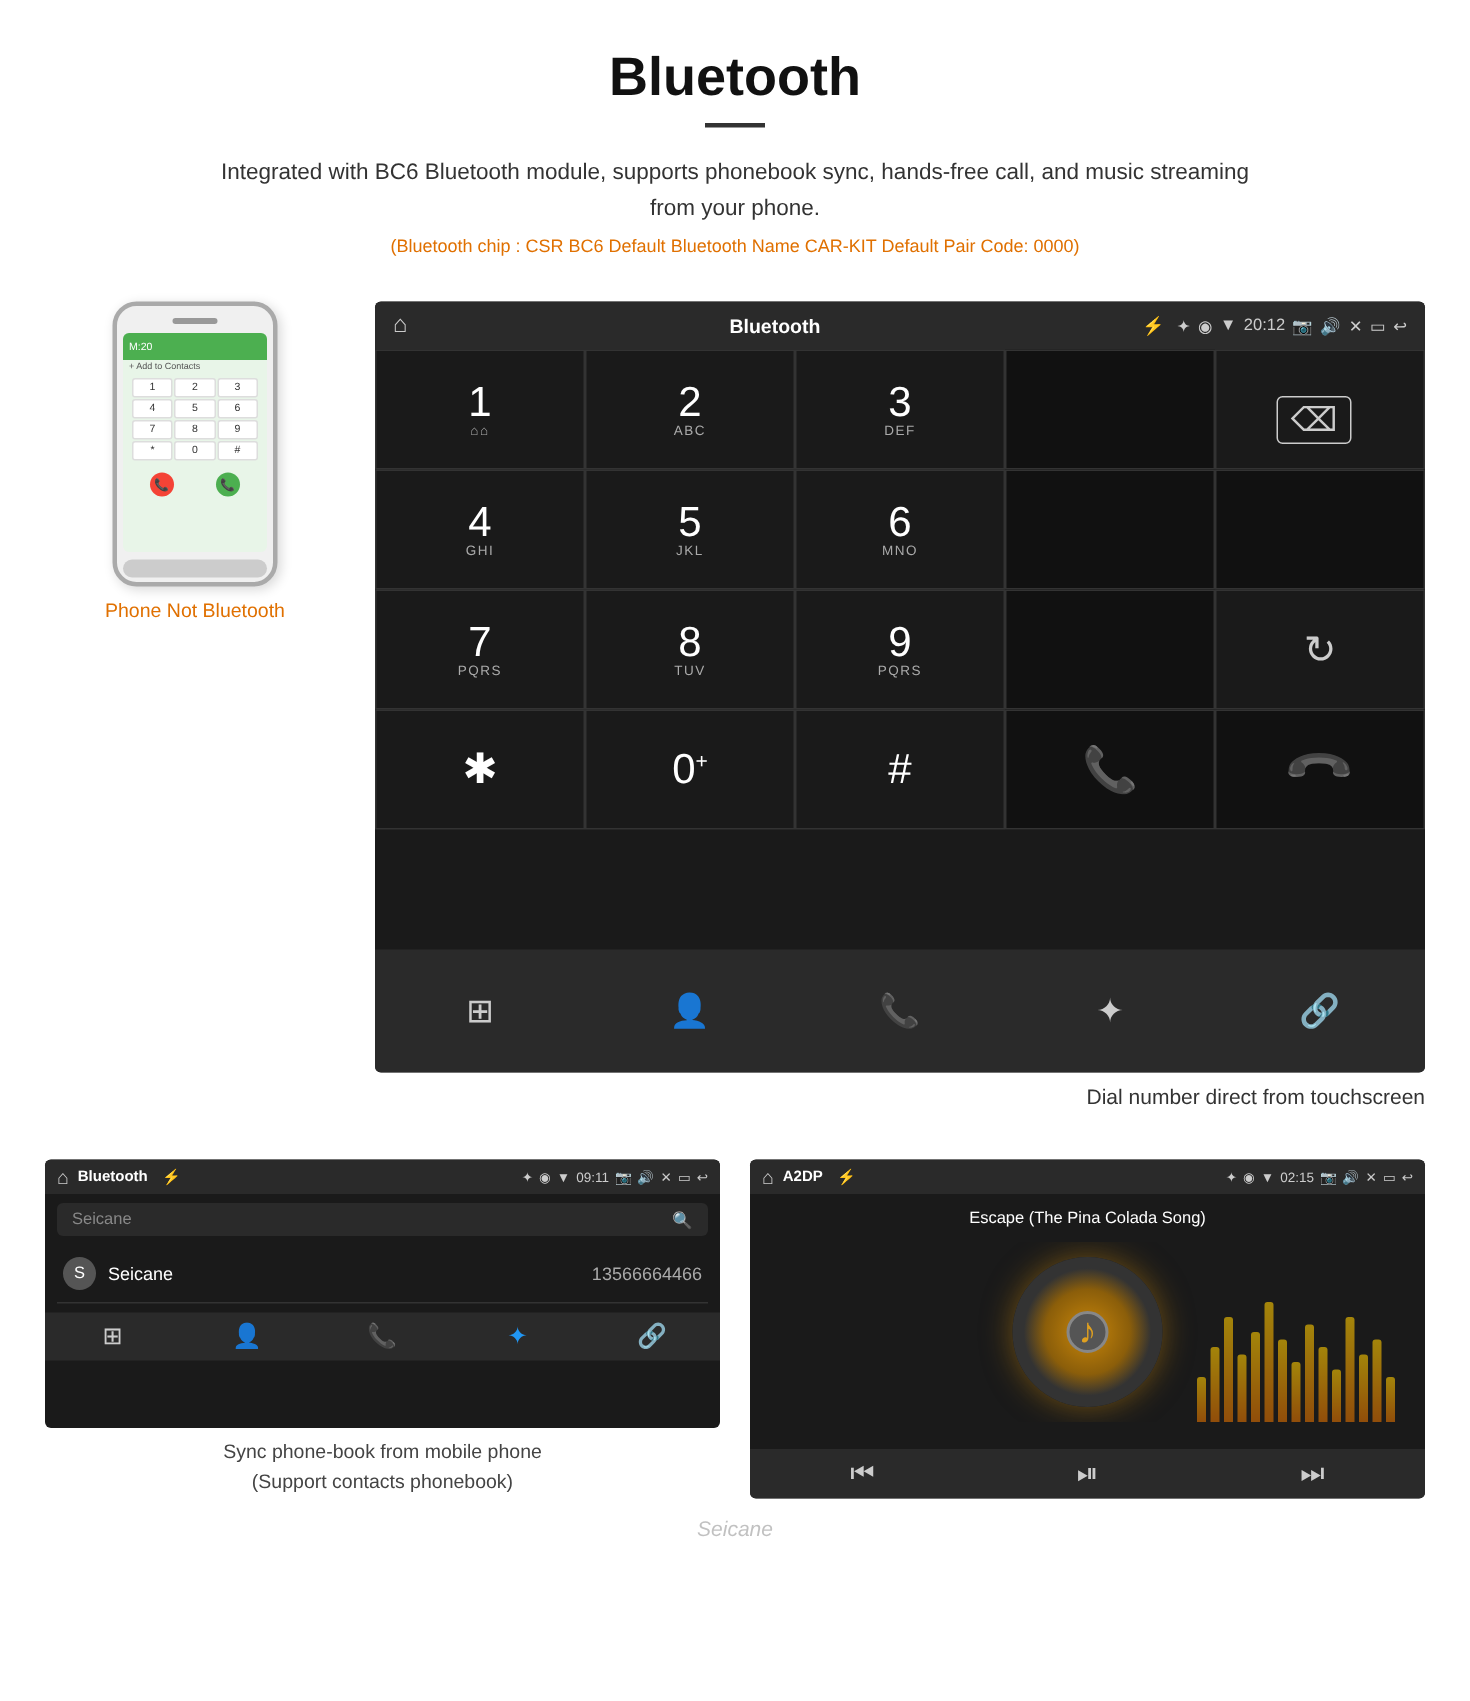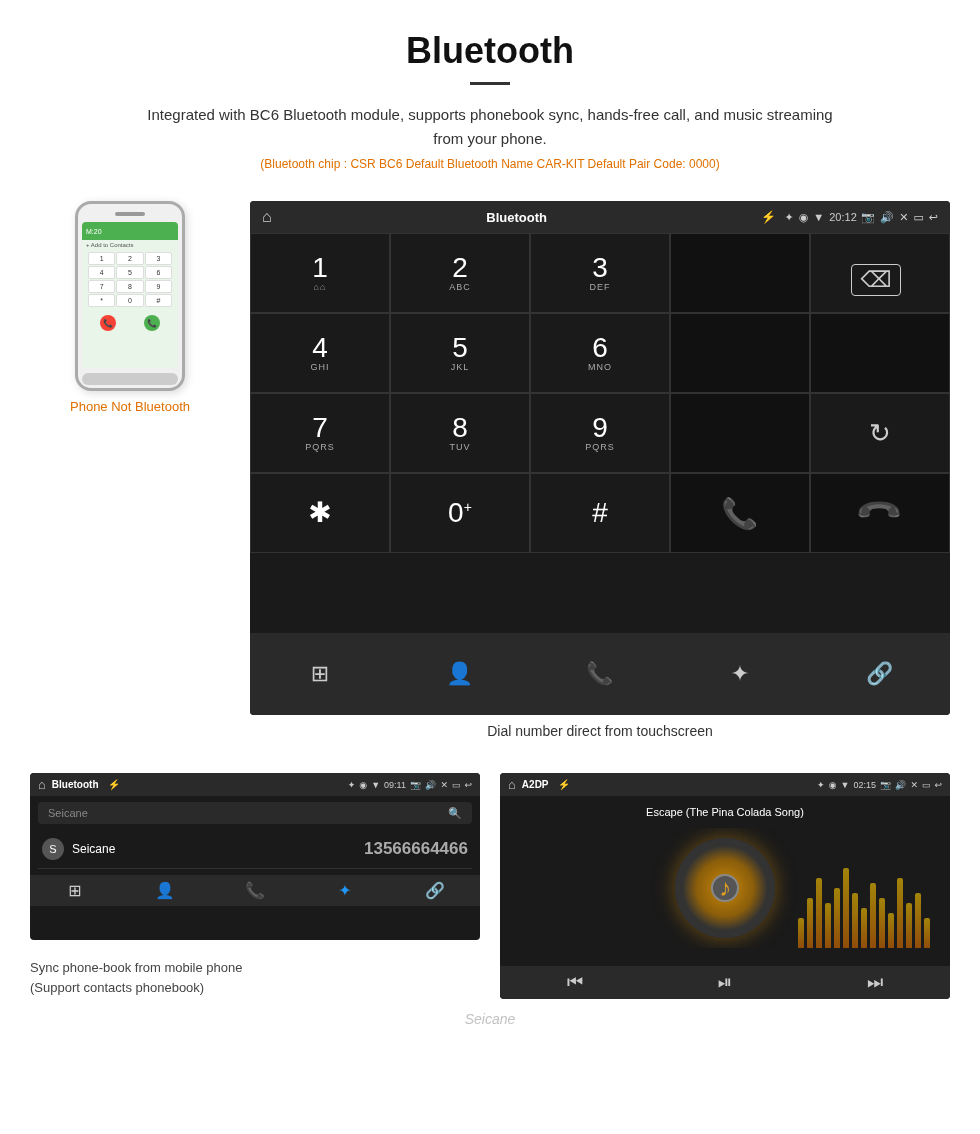--- a/index.html
+++ b/index.html
@@ -209,21 +209,21 @@
       display: flex;
       align-items: center;
       justify-content: center;
       padding: 8px;
       cursor: pointer;
     }
     .tb-icon { font-size: 22px; color: #ccc; }
 
     
     .screen-caption {
-      text-align: center;
+      text-align: right;
       font-size: 14px;
       color: #333;
       padding: 8px 0 4px;
     }
 
     
     .bottom-screens {
       display: flex;
       gap: 20px;
       padding: 10px 30px 20px;
@@ -279,21 +279,21 @@
       border-radius: 50%;
       background: #555;
       display: flex;
       align-items: center;
       justify-content: center;
       font-size: 11px;
       color: #fff;
       margin-right: 8px;
     }
     .pb-name { font-size: 12px; color: #fff; flex: 1; }
-    .pb-number { font-size: 17px; color: #aaa; font-weight: bold; }
+    .pb-number { font-size: 12px; color: #aaa; }
     .pb-bottom-bar {
       background: #2a2a2a;
       display: flex;
       align-items: center;
       padding: 6px 0;
       margin-top: 6px;
     }
     .pb-bb-item {
       flex: 1;
       display: flex;
@@ -376,23 +376,24 @@
       flex: 1;
       display: flex;
       align-items: center;
       justify-content: center;
       font-size: 18px;
       color: #ccc;
       cursor: pointer;
     }
 
     .bottom-caption {
+      text-align: center;
       font-size: 13px;
       color: #444;
-      padding: 18px 0 2px;
+      padding: 6px 0 2px;
       line-height: 1.5;
     }
 
     
     .watermark {
       position: absolute;
       bottom: 8px;
       left: 50%;
       transform: translateX(-50%);
       font-size: 13px;

